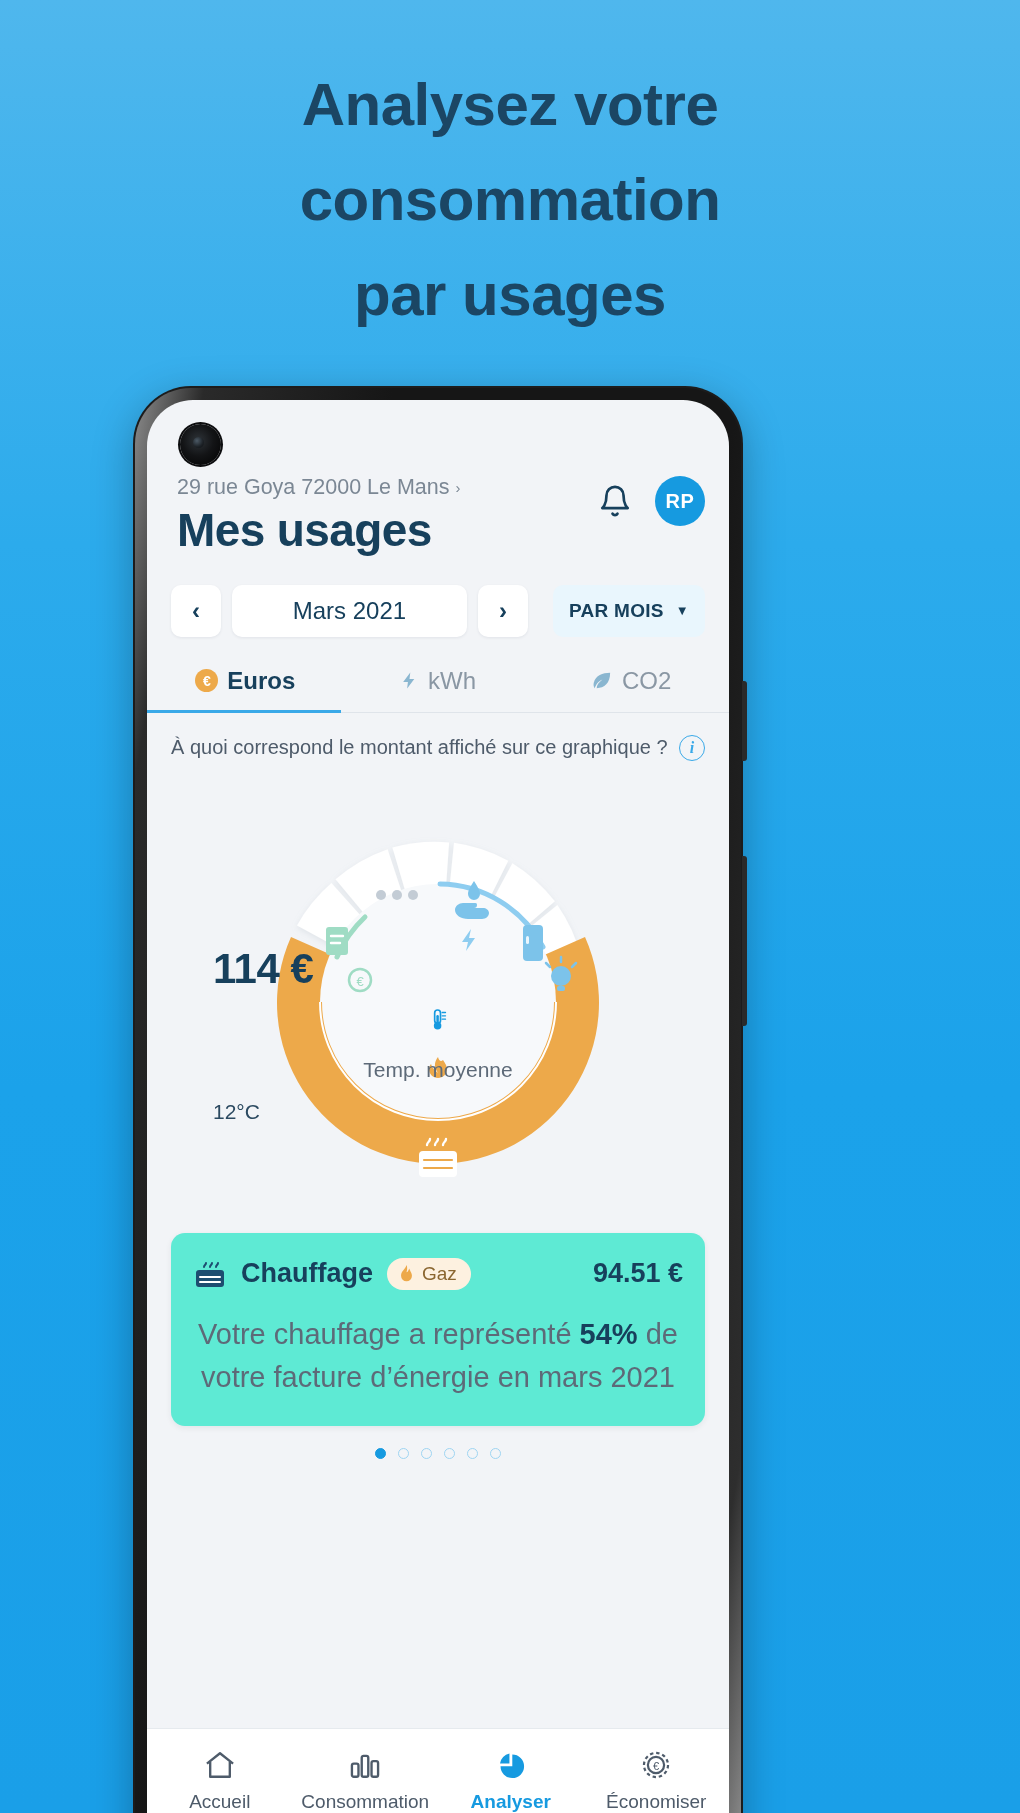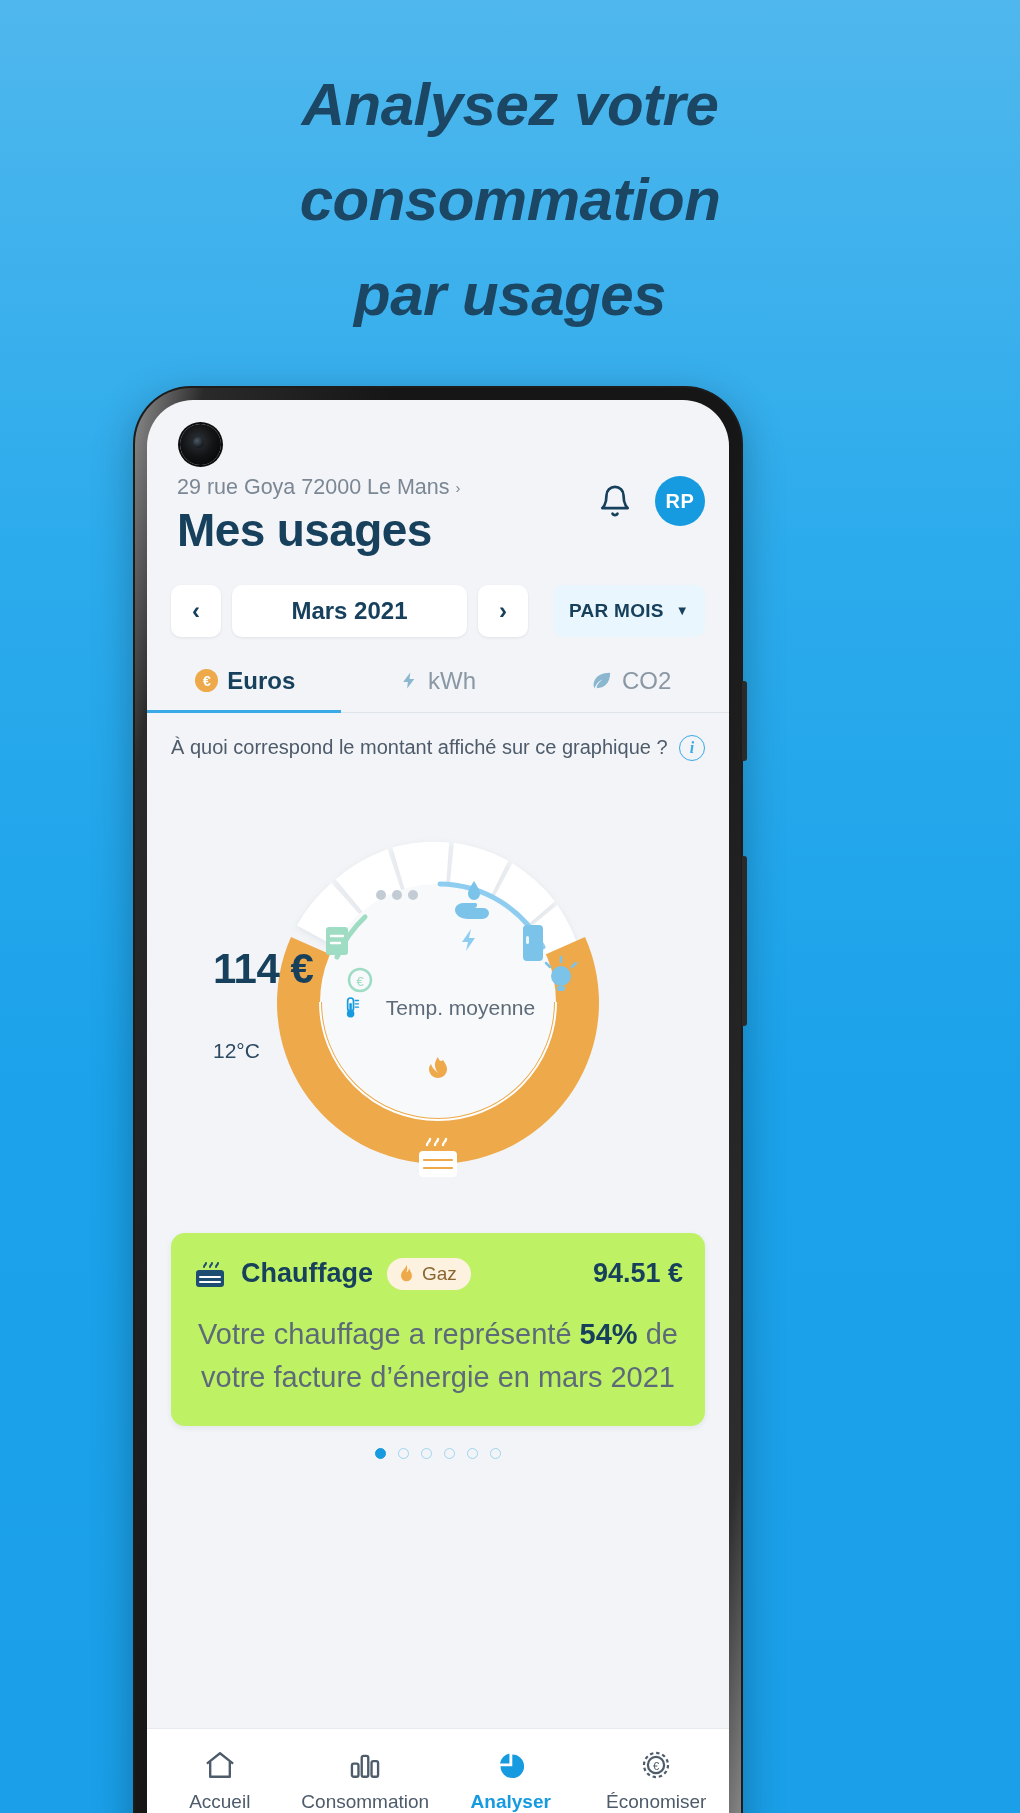--- a/index.html
+++ b/index.html
@@ -18,21 +18,21 @@
     position: absolute;
     top: 58px; left: 0; right: 0;
     text-align: center;
     color: #1b4664;
     font-weight: 700;
     font-size: 60px;
     line-height: 1.58;
     letter-spacing: -0.5px;
     padding: 0 60px;
   }
-  .headline div { white-space: nowrap; font-style: italic; }
+  .headline div { white-space: nowrap; }
 
   
   .phone {
     position: absolute;
     left: 133px;
     top: 386px;
     width: 610px;
     height: 1460px;
     background: #1c1c1c;
     border-radius: 58px 58px 0 0;
@@ -114,21 +114,21 @@
   .period-bar {
     display:flex; align-items:center; gap:11px;
     padding: 28px 24px 0 24px;
   }
   .pill {
     background:#fff; border-radius:10px;
     height:52px; display:flex; align-items:center; justify-content:center;
     color:#17405c; box-shadow:0 1px 3px rgba(20,40,60,.08);
   }
   .pill-arrow { width:50px; font-size:24px; font-weight:700; }
-  .pill-month { flex:1; font-size:24px; font-weight:700; }
+  .pill-month { flex:1; font-size:24px; font-weight:400; }
   .dropdown {
     background:#e9f6fd; border-radius:10px; height:52px;
     display:flex; align-items:center; gap:12px;
     padding: 0 16px; color:#17405c;
     font-size:19px; font-weight:600; letter-spacing:0.3px;
     margin-left:14px;
   }
   .caret-dn { font-size:13px; }
 
   
@@ -182,29 +182,30 @@
   .chart svg { display:block; }
   .center-label {
     position:absolute; left:0; right:0;
     top:168px;
   }
   .center-amount {
     font-size:42px; font-weight:700; color:#17405c; letter-spacing:-0.5px;
   }
   .center-temp-row {
     display:flex; align-items:center; justify-content:center; gap:25px;
-    margin-top:2px;
+    margin-top:14px;
+    flex-direction:column;
   }
   .center-temp-label { font-size:21px; color:#5d6a78; }
   .center-temp-val { font-size:21px; color:#2c4a61; margin-top:18px; }
 
   
   .detail-card {
     margin: 6px 24px 0 24px;
-    background:#bef264; border-radius:14px;
+    background:#5eead4; border-radius:14px;
     padding: 24px 22px 26px 22px;
     box-shadow:0 2px 6px rgba(20,40,60,.07);
   }
   .detail-top {
     display:flex; align-items:center; gap:14px;
   }
   .detail-name { font-size:27px; font-weight:700; color:#17405c; }
   .gaz-badge {
     display:flex; align-items:center; gap:7px;
     background:#fdf1e0; border-radius:16px;

